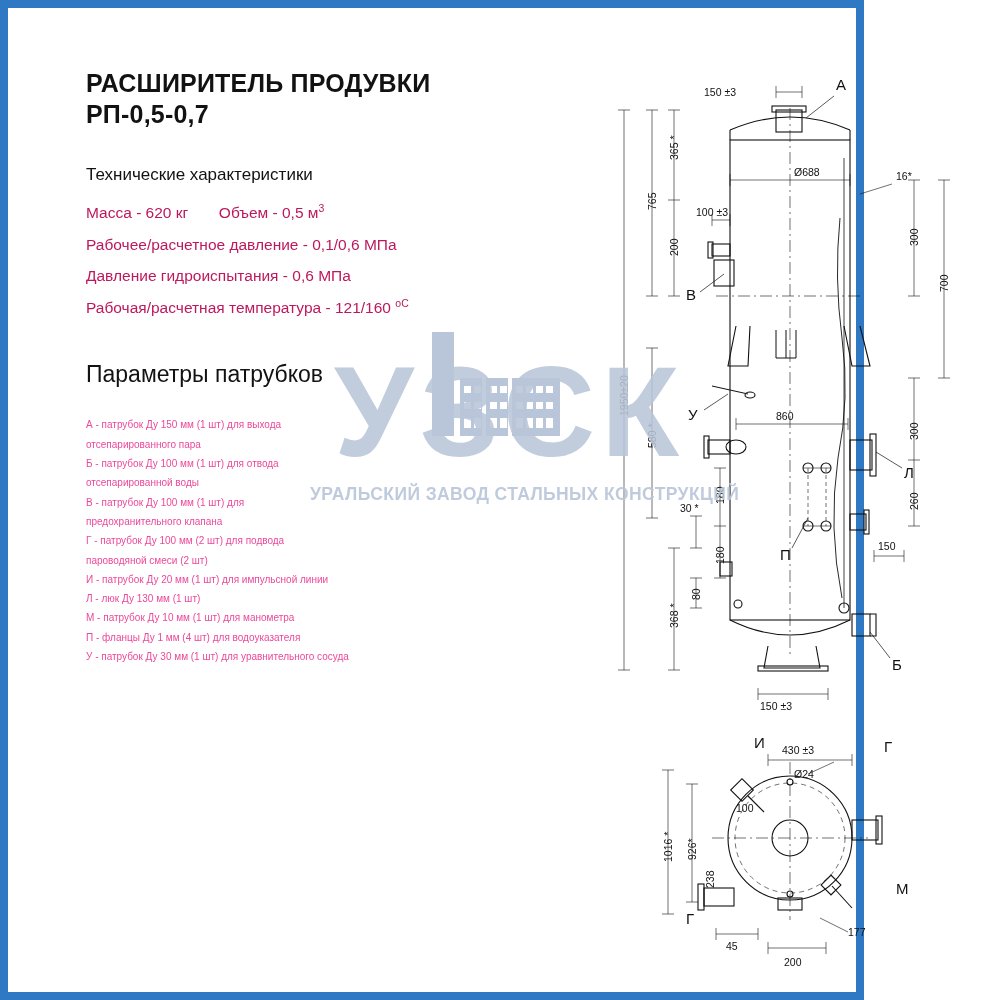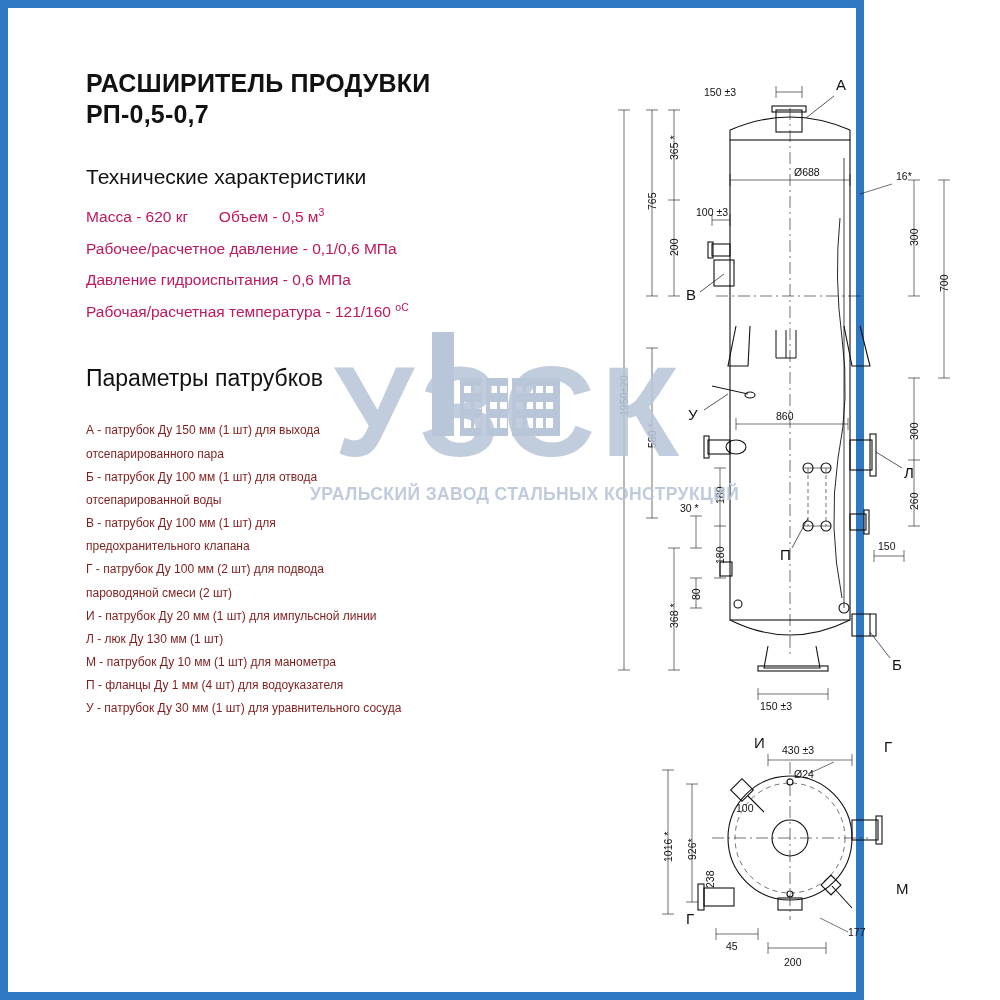--- a/index.html
+++ b/index.html
@@ -27,21 +27,21 @@
   .title{
     font-size:25px;
     font-weight:bold;
     line-height:1.22;
     letter-spacing:0.2px;
     margin:0 0 0 0;
     color:#121212;
   }
   .title .l2{display:block;}
   .section-h{
-    font-size:21px;
+    font-size:17px;
     font-weight:normal;
     margin:36px 0 0 0;
     color:#121212;
   }
   .specs{
     margin-top:12px;
     font-size:15.5px;
     line-height:2.04;
     color:#be185d;
   }
@@ -50,23 +50,23 @@
   .sup{font-size:10.5px;vertical-align:super;}
 
   .section-h2{
     font-size:23px;
     font-weight:normal;
     margin:38px 0 0 0;
     color:#121212;
   }
   .nozzles{
     margin-top:27px;
-    font-size:12px;
+    font-size:10px;
     line-height:1.93;
-    color:#7f1d1d;
+    color:#ec4899;
   }
   .nozzles .item{ }
 
   
   .wm{
     position:absolute;
     left:300px;top:332px;
     width:420px;
     pointer-events:none;
     z-index:5;

